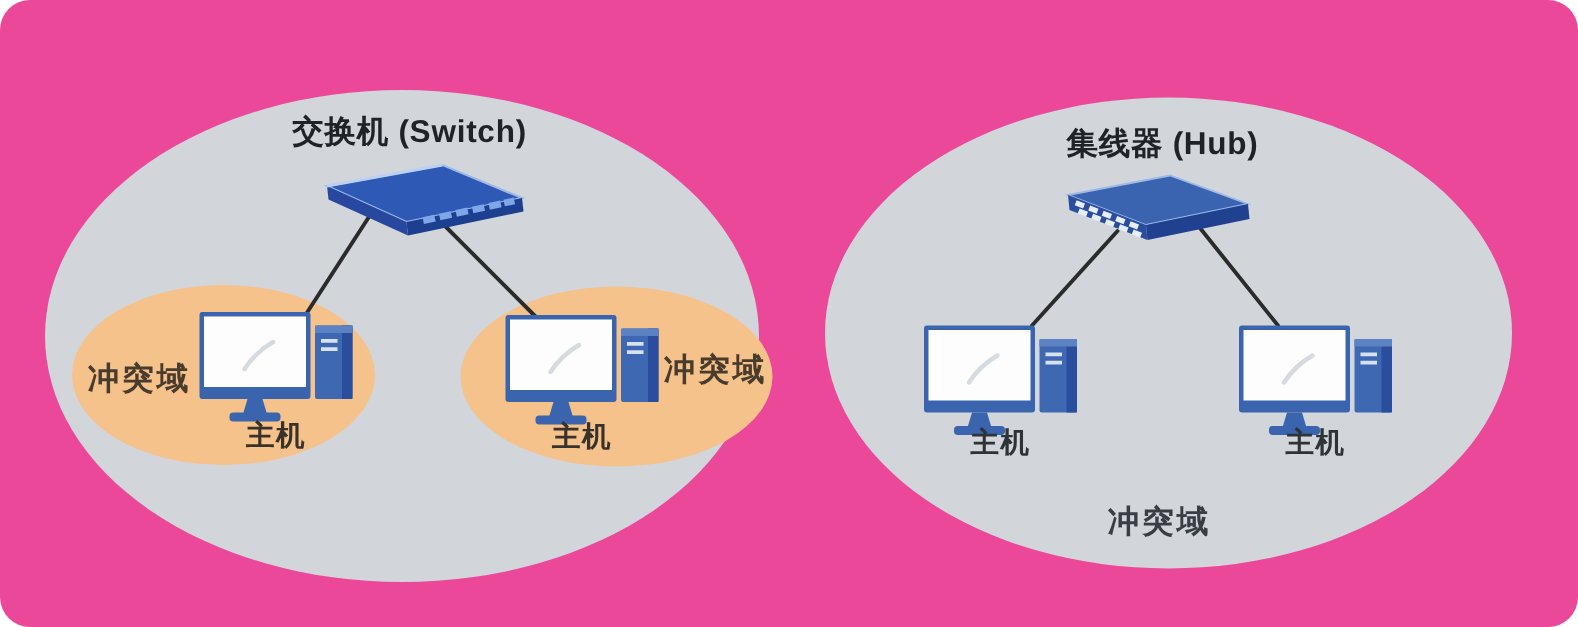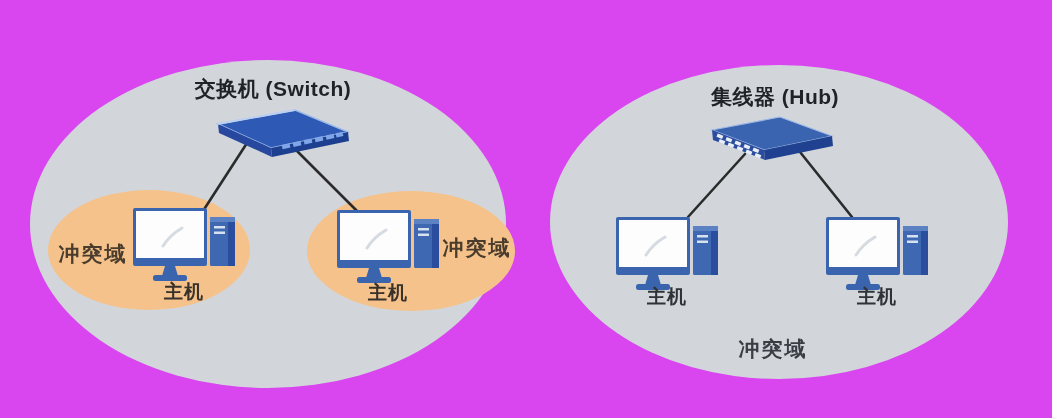--- a/index.html
+++ b/index.html
@@ -1,22 +1,23 @@
 <!DOCTYPE html>
 <html><head>
 <meta charset="utf-8">
 <style>
   html, body { margin: 0; padding: 0; background: #ffffff; }
   .canvas {
     position: relative;
     width: 1052px;
     height: 418px;
-    background: #d946ef;
+    background: #ec4899;
     overflow: hidden;
     font-family: "Liberation Sans", sans-serif;
+    border-radius: 20px;
   }
   .canvas svg { position: absolute; left: 0; top: 0; }
   .lbl {
     position: absolute;
     transform: translate(-50%, -50%);
     font-weight: 700;
     white-space: nowrap;
     line-height: 1;
     user-select: none;
   }

